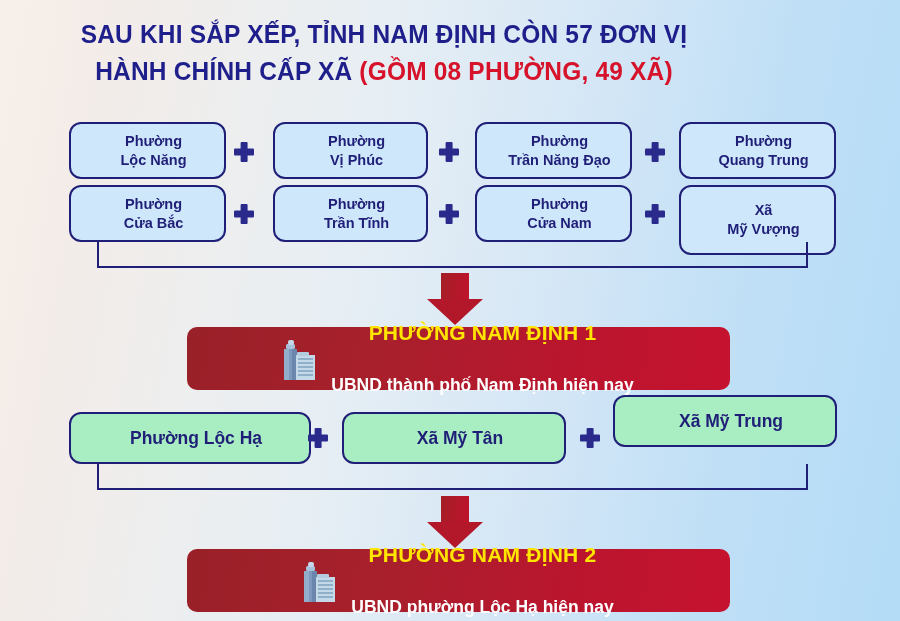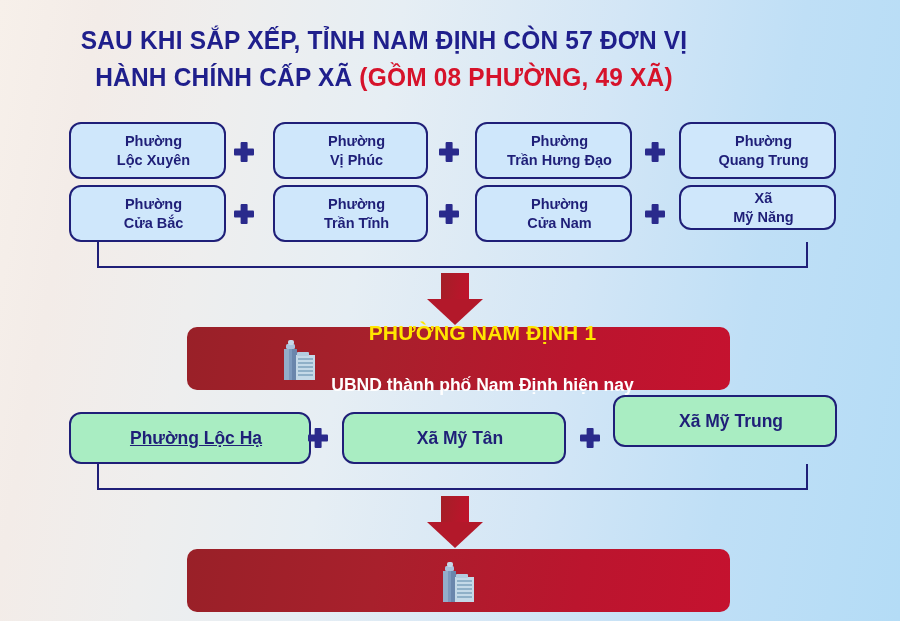--- a/index.html
+++ b/index.html
@@ -28,21 +28,20 @@
     overflow: hidden;
   }
 
   
   .title-block {
     position: absolute;
     left: 0;
     top: 16px;
     width: 768px;
     text-align: center;
-    margin-top: 6px;
   }
   .title-line {
     font-size: 25.5px;
     font-weight: 900;
     letter-spacing: 0.2px;
     line-height: 37px;
     color: #1f1f8c;
     white-space: nowrap;
     font-stretch: condensed;
     transform: scaleX(0.96);
@@ -178,37 +177,37 @@
 <div id="infographic">
 
   <div class="title-block">
     <div class="title-line">SAU KHI SẮP XẾP, TỈNH NAM ĐỊNH CÒN 57 ĐƠN VỊ</div>
     <div class="title-line"><span>HÀNH CHÍNH CẤP XÃ </span><span class="title-red">(GỒM 08 PHƯỜNG, 49 XÃ)</span></div>
   </div>
 
   <div class="node blue" style="left:69px; top:122px; width:157px; height:57px;">
     <div>
       <span class="l1">Phường</span>
-      <span class="l2">Lộc Xuyên</span>
+      <span class="l2">Lộc Năng</span>
     </div>
   </div>
   <div class="plus" style="left:234px; top:142px; width:20px; height:20px;"></div>
 
   <div class="node blue" style="left:273px; top:122px; width:155px; height:57px;">
     <div>
       <span class="l1">Phường</span>
       <span class="l2">Vị Phúc</span>
     </div>
   </div>
   <div class="plus" style="left:439px; top:142px; width:20px; height:20px;"></div>
 
   <div class="node blue" style="left:475px; top:122px; width:157px; height:57px;">
     <div>
       <span class="l1">Phường</span>
-      <span class="l2">Trần Hưng Đạo</span>
+      <span class="l2">Trần Năng Đạo</span>
     </div>
   </div>
   <div class="plus" style="left:645px; top:142px; width:20px; height:20px;"></div>
 
   <div class="node blue" style="left:679px; top:122px; width:157px; height:57px;">
     <div>
       <span class="l1">Phường</span>
       <span class="l2">Quang Trung</span>
     </div>
   </div>
@@ -230,24 +229,24 @@
   <div class="plus" style="left:439px; top:204px; width:20px; height:20px;"></div>
 
   <div class="node blue" style="left:475px; top:185px; width:157px; height:57px;">
     <div>
       <span class="l1">Phường</span>
       <span class="l2">Cửa Nam</span>
     </div>
   </div>
   <div class="plus" style="left:645px; top:204px; width:20px; height:20px;"></div>
 
-  <div class="node blue" style="left:679px; top:185px; width:157px; height:45px;">
+  <div class="node blue" style="left:679px; top:185px; width:157px; height:70px;">
     <div>
       <span class="l1">Xã</span>
-      <span class="l2">Mỹ Năng</span>
+      <span class="l2">Mỹ Vượng</span>
     </div>
   </div>
 
   <div class="bracket" style="left:97px; top:242px; width:711px; height:26px;"></div>
 
   <div class="arrow" style="left:427px; top:273px;">
     <div class="shaft"></div>
     <div class="head"></div>
   </div>
 
@@ -275,21 +274,21 @@
 
         <rect x="14" y="15" width="12" height="4" rx="1" fill="#b3ccdf"></rect>
       </svg>
     </div>
     <div class="banner-text">
       <div class="banner-title">PHƯỜNG NAM ĐỊNH 1</div>
       <div class="banner-sub">UBND thành phố Nam Định hiện nay</div>
     </div>
   </div>
 
-  <div class="node green" style="left:69px; top:412px; width:242px; height:52px;text-decoration:underline;">
+  <div class="node green" style="left:69px; top:412px; width:242px; height:52px;">
     <span class="l1">Phường Lộc Hạ</span>
   </div>
   <div class="plus" style="left:308px; top:428px; width:20px; height:20px;"></div>
 
   <div class="node green" style="left:342px; top:412px; width:224px; height:52px;text-align:center;">
     <span class="l1">Xã Mỹ Tân</span>
   </div>
   <div class="plus" style="left:580px; top:428px; width:20px; height:20px;"></div>
 
   <div class="node green" style="left:613px; top:395px; width:224px; height:52px;">
@@ -315,15 +314,19 @@
         <g fill="#8fb0c8">
           <rect x="15" y="21" width="15" height="2"></rect>
           <rect x="15" y="25" width="15" height="2"></rect>
           <rect x="15" y="29" width="15" height="2"></rect>
           <rect x="15" y="33" width="15" height="2"></rect>
           <rect x="15" y="37" width="15" height="2"></rect>
         </g>
         <rect x="14" y="15" width="12" height="4" rx="1" fill="#b3ccdf"></rect>
       </svg>
     </div>
+    <div class="banner-text">
+      <div class="banner-title">PHƯỜNG NAM ĐỊNH 2</div>
+      <div class="banner-sub">UBND phường Lộc Hạ hiện nay</div>
+    </div>
   </div>
 
 </div>
 
 </body></html>

